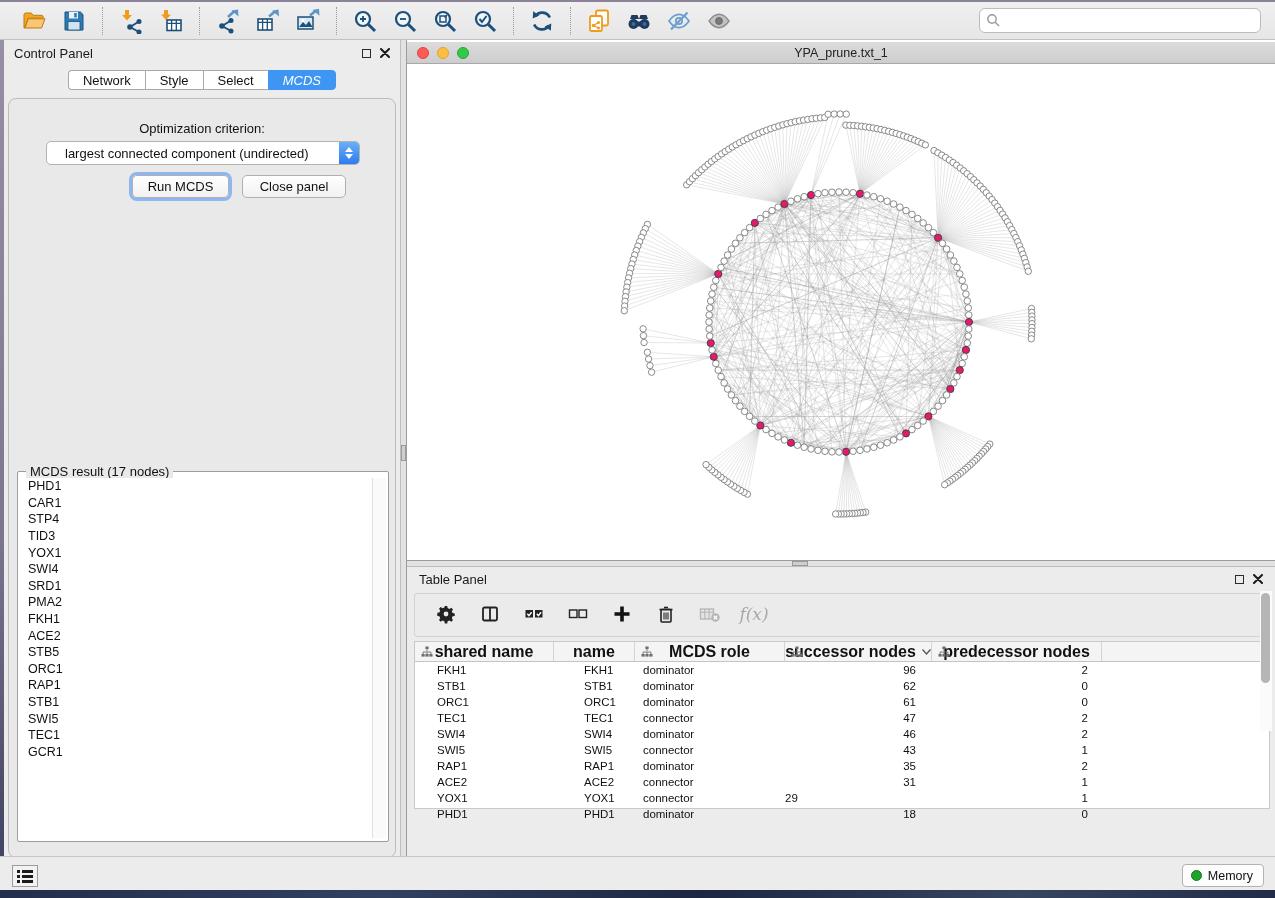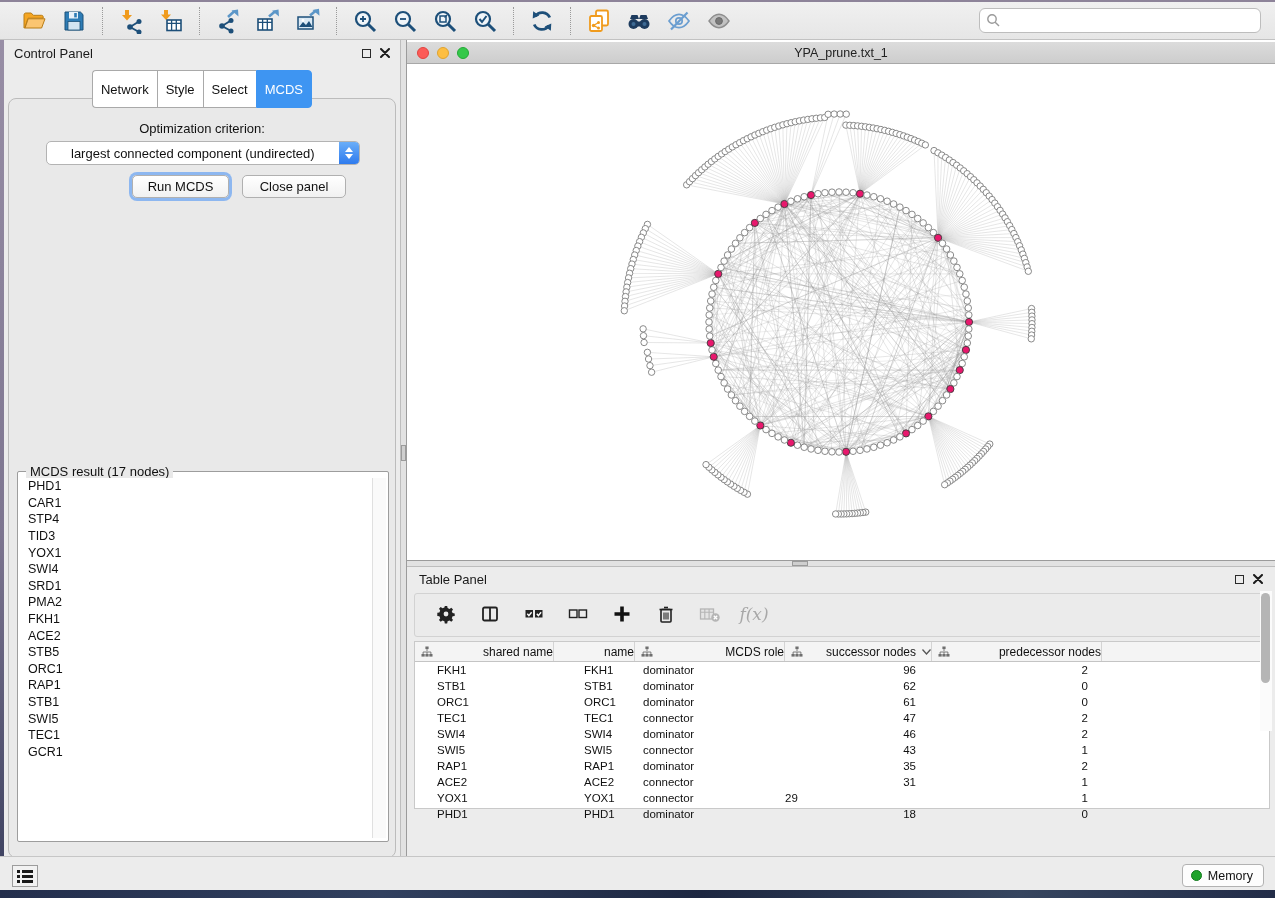--- a/index.html
+++ b/index.html
@@ -30,34 +30,34 @@
   
   #control-panel { left:4px; top:40px; width:396px; height:816px; background:#ececec; }
   #cp-titlebar { position:absolute; left:0; top:0; width:100%; height:26px;
     display:flex; align-items:center; padding:0 10px; }
   .panel-title { font-size:13px; color:#1a1a1a; }
   .win-icons { margin-left:auto; display:flex; align-items:center; gap:9px; }
   .float-icon { width:9px; height:9px; border:1.5px solid #2a2a2a; display:inline-block; }
   .close-icon svg { width:10px; height:10px; display:block; }
 
   #cp-tabs { position:absolute; left:0; top:30px; width:100%; display:flex; justify-content:center; z-index:3; }
-  .cp-tab { height:38px; padding:0 8px; font-size:13px; display:flex; align-items:center;
+  .cp-tab { height:20px; padding:0 14px; font-size:13px; display:flex; align-items:center;
     background:#fff; border:1px solid #a9a9a9; border-right:none; color:#111; }
   .cp-tab:first-child { border-radius:4px 0 0 4px; }
   .cp-tab:last-child { border-right:1px solid #a9a9a9; border-radius:0 4px 4px 0; }
-  .cp-tab.active { background:#3e95f2; color:#fff; border-color:#3e95f2; }
+  .cp-tab.active { background:#3e95f2; color:#fff; border-color:#3e95f2;font-style:italic; }
 
   #cp-body { position:absolute; left:4px; top:58px; width:388px; height:760px;
     background:#e9e9e9; border:1px solid #bcbcbc; border-radius:8px; }
   #opt-label { position:absolute; left:0; top:22px; width:100%; text-align:center;
     font-size:13px; color:#111; }
   #criterion-select { position:absolute; left:37px; top:42px; width:314px; height:24px;
     background:#fff; border:1px solid #b3b3b3; border-radius:5px;
     display:flex; align-items:center; font-size:13px; color:#111; }
-  #criterion-select .sel-text { padding-left:24px; white-space:nowrap; }
+  #criterion-select .sel-text { padding-left:18px; white-space:nowrap; }
   #criterion-stepper { margin-left:auto; width:20px; height:22px; border-radius:0 4px 4px 0;
     background:linear-gradient(#6aaef9,#2f7bee); display:flex; flex-direction:column;
     align-items:center; justify-content:center; gap:2px; }
   #criterion-stepper svg { display:block; }
 
   .cp-btn { position:absolute; height:23px; background:linear-gradient(#ffffff,#f1f1f1);
     border:1px solid #b0b0b0; border-radius:5px; font-size:13px; color:#111;
     display:flex; align-items:center; justify-content:center;
     font-family:"Liberation Sans",sans-serif;margin-left:34px; }
   #run-btn { left:89px; top:76px; width:97px; box-shadow:0 0 0 3px rgba(92,157,245,.65); }
@@ -105,22 +105,22 @@
   #tp-toolbar { position:absolute; left:7px; top:26px; width:849px; height:44px;
     background:#ebebeb; border:1px solid #d2d2d2; border-radius:3px;
     display:flex; align-items:center; gap:22px; padding-left:20px; }
   .tp-icon { width:22px; height:22px; display:flex; align-items:flex-start; justify-content:center; }
   .tp-icon svg { display:block; }
   #fx-icon { font-family:"DejaVu Serif", serif; font-style:italic; font-size:17px; color:#a8a8a8; }
 
   #table-wrap { position:absolute; left:7px; top:74px; width:856px; height:168px;
     background:#fff; border:1px solid #c9c9c9; }
   #table-header { display:flex; height:20px; background:#f4f4f4; border-bottom:1px solid #c4c4c4; }
-  .th-cell { display:flex; align-items:center; justify-content:flex-end; position:relative;
-    font-size:12px; color:#111; border-right:1px solid #d4d4d4; flex:none; }
+  .th-cell { display:flex; align-items:center; justify-content:center; position:relative;
+    font-size:16px; color:#111; border-right:1px solid #d4d4d4; flex:none;font-weight:bold; }
   .th-cell .tree-ic { position:absolute; left:6px; top:4px; }
   .th-cell .sort-ic { margin-left:6px; }
   .tbl-row { display:flex; height:16px; align-items:center; }
   .td-cell { flex:none; font-size:11.5px; color:#111; white-space:nowrap; overflow:hidden; }
   #table-scrollbar { position:absolute; right:3px; top:24px; width:12px; height:140px; background:#fbfbfb; }
   #table-thumb { position:absolute; left:1px; top:2px; width:9px; height:90px;
     background:#b5b5b5; border-radius:5px; }
 
   #tp-tabs { position:absolute; left:0; top:247px; width:100%; display:flex; justify-content:center; }
   .tp-tab { height:21px; padding:0 13px; font-size:13px; display:flex; align-items:center;

